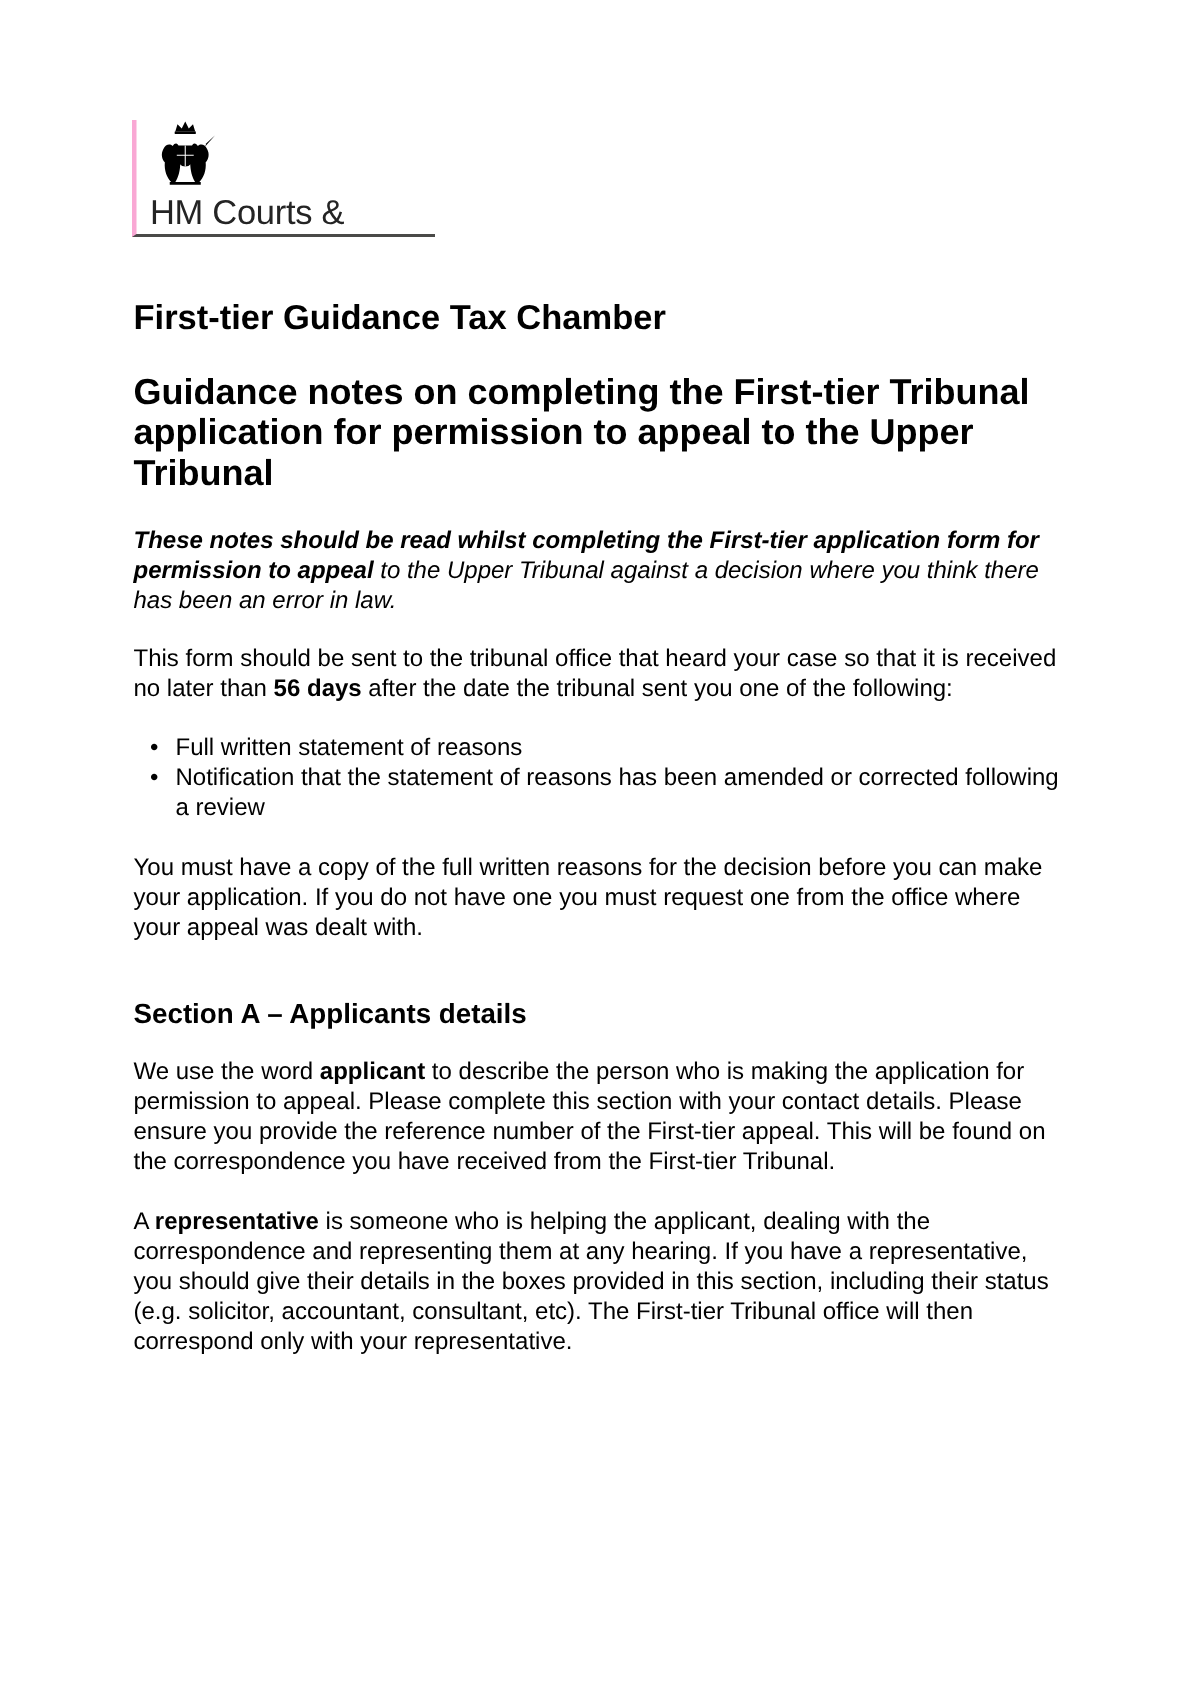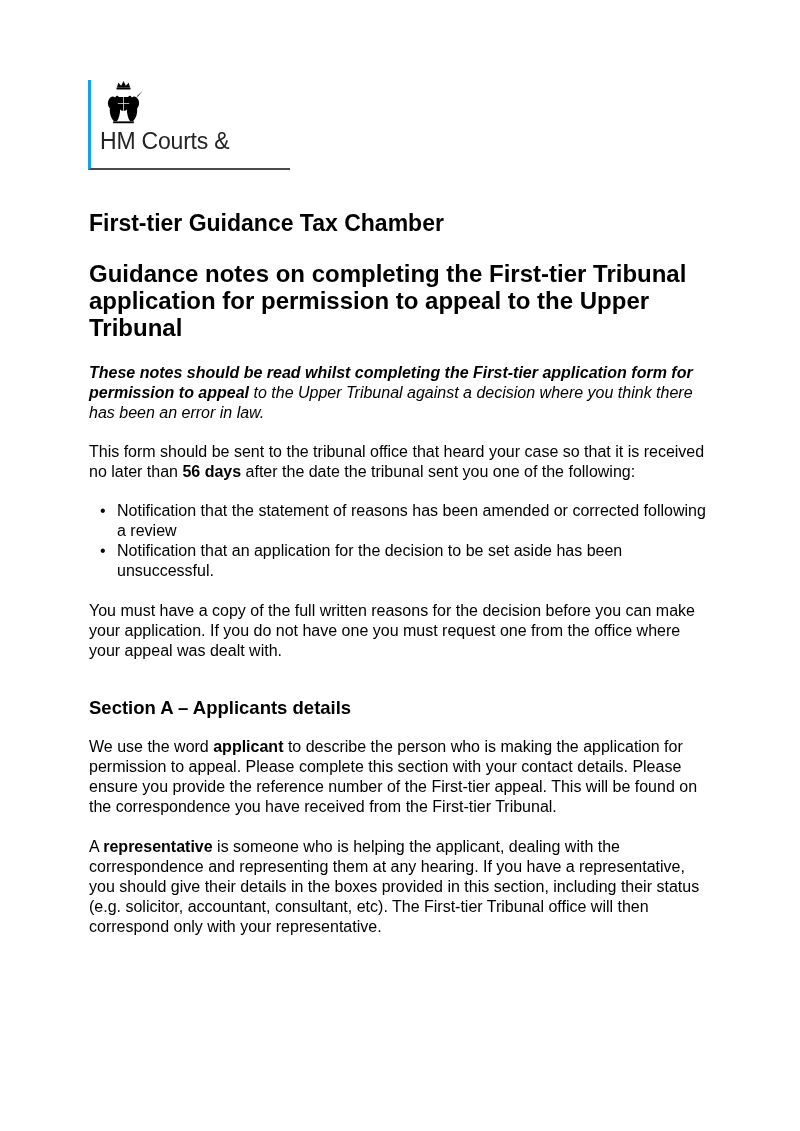--- a/index.html
+++ b/index.html
@@ -13,24 +13,24 @@
     height: 1131px;
     background: #ffffff;
     font-family: "Liberation Sans", "DejaVu Sans", sans-serif;
     color: #000000;
     overflow: hidden;
   }
   
   .logo-block {
     margin: 80px 0 0 88px;
     width: 190px;
-    border-left: 3px solid #0ea5e9;
+    border-left: 3px solid #f9a8d4;
     border-bottom: 2px solid #4a4a48;
     padding-left: 9px;
-    padding-bottom: 15px;
+    padding-bottom: 3px;
   }
   .crest {
     display: block;
     width: 47px;
     height: 47px;
   }
   .logo-text {
     margin-top: 2px;
     font-size: 23px;
     line-height: 24px;
@@ -135,22 +135,22 @@
 
   <div class="chamber-title">First-tier Guidance Tax Chamber</div>
 
   <div class="doc-title">Guidance notes on completing the First-tier Tribunal application for permission to appeal to the Upper Tribunal</div>
 
   <p class="para first-after-title"><strong>These notes should be read whilst completing the First-tier application form for permission to appeal</strong><span> to the Upper Tribunal against a decision where you think there has been an error in law.</span></p>
 
   <p class="para"><span>This form should be sent to the tribunal office that heard your case so that it is received no later than </span><strong>56 days</strong><span> after the date the tribunal sent you one of the following:</span></p>
 
   <ul class="bullet-list">
+    <li>Full written statement of reasons</li>
     <li>Notification that the statement of reasons has been amended or corrected following a review</li>
-    <li>Notification that an application for the decision to be set aside has been unsuccessful.</li>
   </ul>
 
   <p class="para mt20">You must have a copy of the full written reasons for the decision before you can make your application. If you do not have one you must request one from the office where your appeal was dealt with.</p>
 
 
   <h2 class="section-heading">Section A – Applicants details</h2>
 
   <p class="para after-heading"><span>We use the word </span><strong>applicant</strong><span> to describe the person who is making the application for permission to appeal. Please complete this section with your contact details. Please ensure you provide the reference number of the First-tier appeal. This will be found on the correspondence you have received from the First-tier Tribunal.</span></p>
 
   <p class="para mt20"><span>A </span><strong>representative</strong><span> is someone who is helping the applicant, dealing with the correspondence and representing them at any hearing. If you have a representative, you should give their details in the boxes provided in this section, including their status (e.g. solicitor, accountant, consultant, etc). The First-tier Tribunal office will then correspond only with your representative.</span></p>

